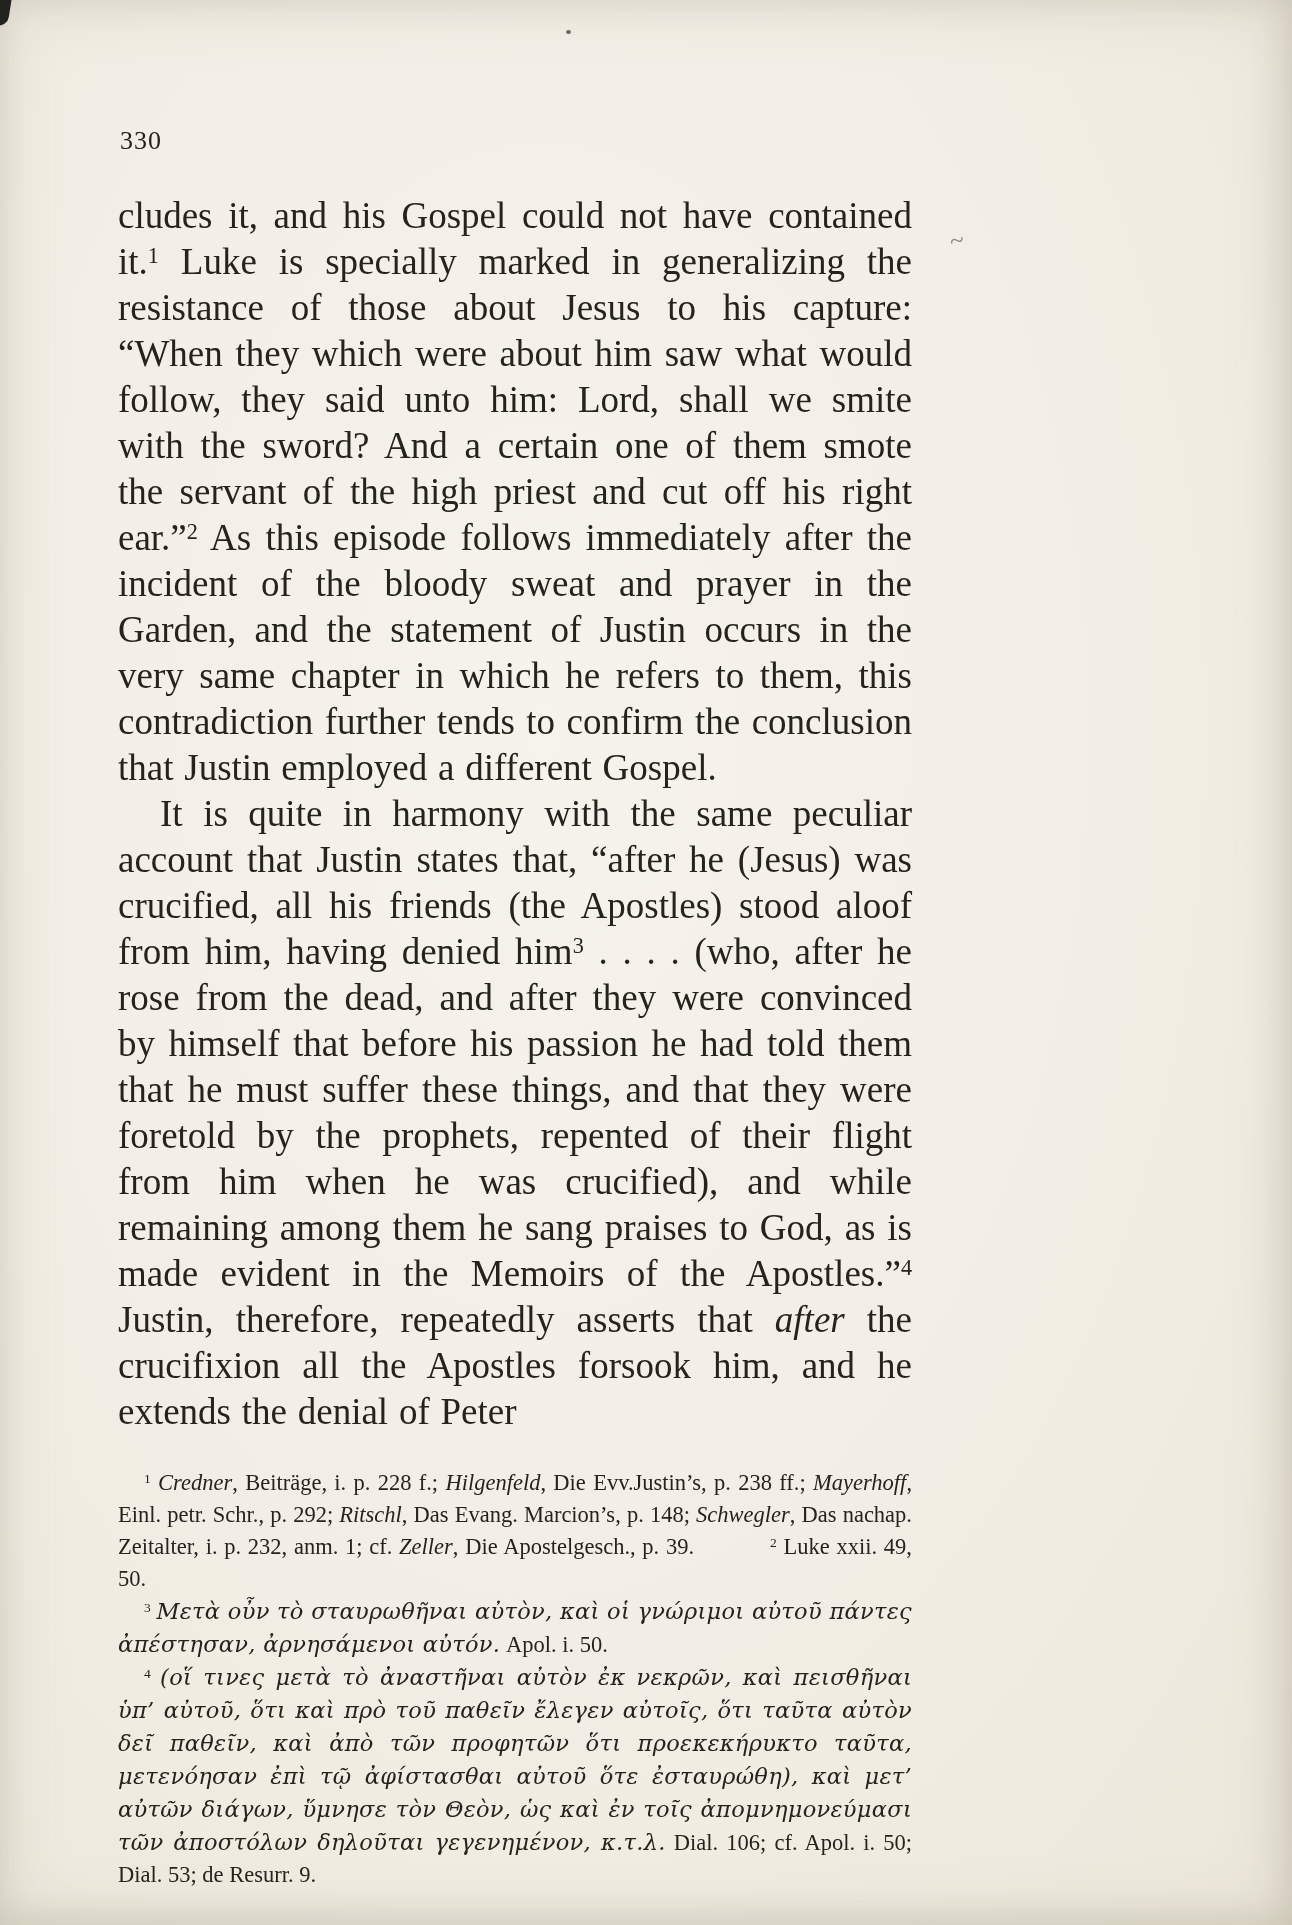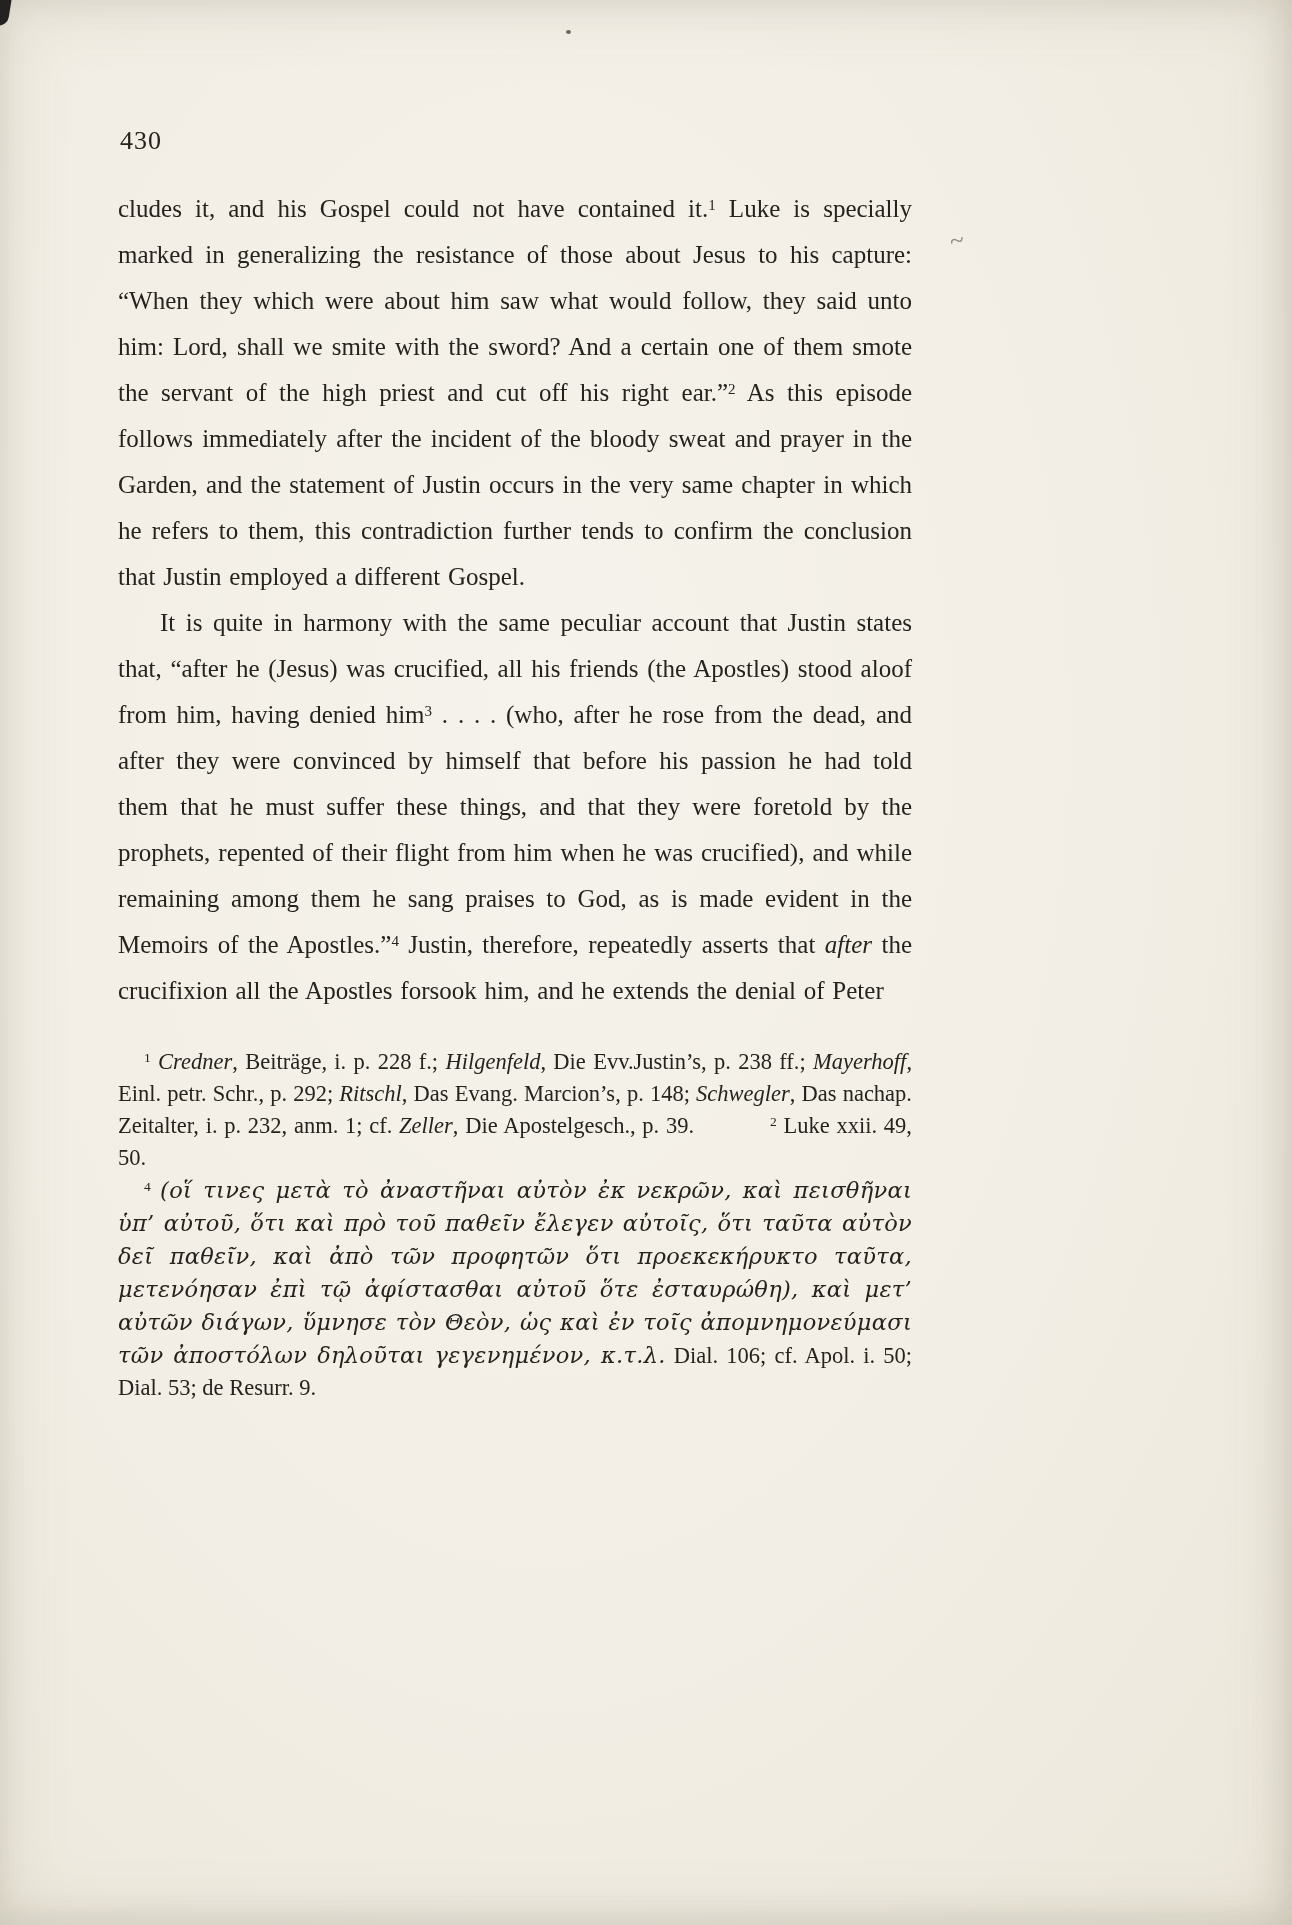--- a/index.html
+++ b/index.html
@@ -62,22 +62,22 @@
     letter-spacing: 1px;
   }
   .running-title {
     position: absolute;
     left: 50%; top: 0;
     transform: translateX(-50%);
     letter-spacing: 3px;
     white-space: nowrap;
   }
   .body-text {
-    margin-top: 24px;
-    font-size: 25px;
+    margin-top: 31px;
+    font-size: 37px;
     line-height: 46px;
     text-align: justify;
     word-spacing: 1.5px;
   }
   .para { text-indent: 0; }
   .para.indented { text-indent: 42px; }
   .footnotes {
     margin-top: 32px;
     font-size: 22.5px;
     line-height: 32px;
@@ -103,27 +103,28 @@
 
 <div class="page">
 
   <div class="corner-artifact"></div>
   <div class="speck"></div>
   <span class="marginal-mark">~</span>
 
   <div class="text-block">
 
     <header class="page-header">
-      <span class="page-number">430</span>
+      <span class="page-number">330</span>
     </header>
 
     <main class="body-text">
       <p class="para"><span>cludes it, and his Gospel could not have contained it.</span><span class="run-sup">1</span><span> Luke is specially marked in generalizing the resistance of those about Jesus to his capture: “When they which were about him saw what would follow, they said unto him: Lord, shall we smite with the sword? And a certain one of them smote the servant of the high priest and cut off his right ear.”</span><span class="run-sup">2</span><span> As this episode follows immediately after the incident of the bloody sweat and prayer in the Garden, and the statement of Justin occurs in the very same chapter in which he refers to them, this contradiction further tends to confirm the conclusion that Justin employed a different Gospel.</span></p>
       <p class="para indented"><span>It is quite in harmony with the same peculiar account that Justin states that, “after he (Jesus) was crucified, all his friends (the Apostles) stood aloof from him, having denied him</span><span class="run-sup">3</span><span> . . . . (who, after he rose from the dead, and after they were convinced by himself that before his passion he had told them that he must suffer these things, and that they were foretold by the prophets, repented of their flight from him when he was crucified), and while remaining among them he sang praises to God, as is made evident in the Memoirs of the Apostles.”</span><span class="run-sup">4</span><span> Justin, therefore, repeatedly asserts that </span><span class="run-italic">after</span><span> the crucifixion all the Apostles forsook him, and he extends the denial of Peter</span></p>
     </main>
 
     <section class="footnotes">
       <p class="footnote"><span class="run-sup">1</span><span> </span><span class="run-italic">Credner</span><span>, Beiträge, i. p. 228 f.; </span><span class="run-italic">Hilgenfeld</span><span>, Die Evv.Justin’s, p. 238 ff.; </span><span class="run-italic">Mayerhoff</span><span>, Einl. petr. Schr., p. 292; </span><span class="run-italic">Ritschl</span><span>, Das Evang. Marcion’s, p. 148; </span><span class="run-italic">Schwegler</span><span>, Das nachap. Zeitalter, i. p. 232, anm. 1; cf. </span><span class="run-italic">Zeller</span><span>, Die Apostelgesch., p. 39.</span><span class="run-gap"></span><span class="run-sup">2</span><span> Luke xxii. 49, 50.</span></p>
+      <p class="footnote"><span class="run-sup">3</span><span> </span><span class="run-greek">Μετὰ οὖν τὸ σταυρωθῆναι αὐτὸν, καὶ οἱ γνώριμοι αὐτοῦ πάντες ἀπέστησαν, ἀρνησάμενοι αὐτόν.</span><span>  Apol. i. 50.</span></p>
       <p class="footnote"><span class="run-sup">4</span><span> </span><span class="run-greek">(οἵ τινες μετὰ τὸ ἀναστῆναι αὐτὸν ἐκ νεκρῶν, καὶ πεισθῆναι ὑπ’ αὐτοῦ, ὅτι καὶ πρὸ τοῦ παθεῖν ἔλεγεν αὐτοῖς, ὅτι ταῦτα αὐτὸν δεῖ παθεῖν, καὶ ἀπὸ τῶν προφητῶν ὅτι προεκεκήρυκτο ταῦτα, μετενόησαν ἐπὶ τῷ ἀφίστασθαι αὐτοῦ ὅτε ἐσταυρώθη), καὶ μετ’ αὐτῶν διάγων, ὕμνησε τὸν Θεὸν, ὡς καὶ ἐν τοῖς ἀπομνημονεύμασι τῶν ἀποστόλων δηλοῦται γεγενημένον, κ.τ.λ.</span><span>  Dial. 106; cf. Apol. i. 50; Dial. 53; de Resurr. 9.</span></p>
     </section>
 
   </div>
 </div>
 
 </body></html>

